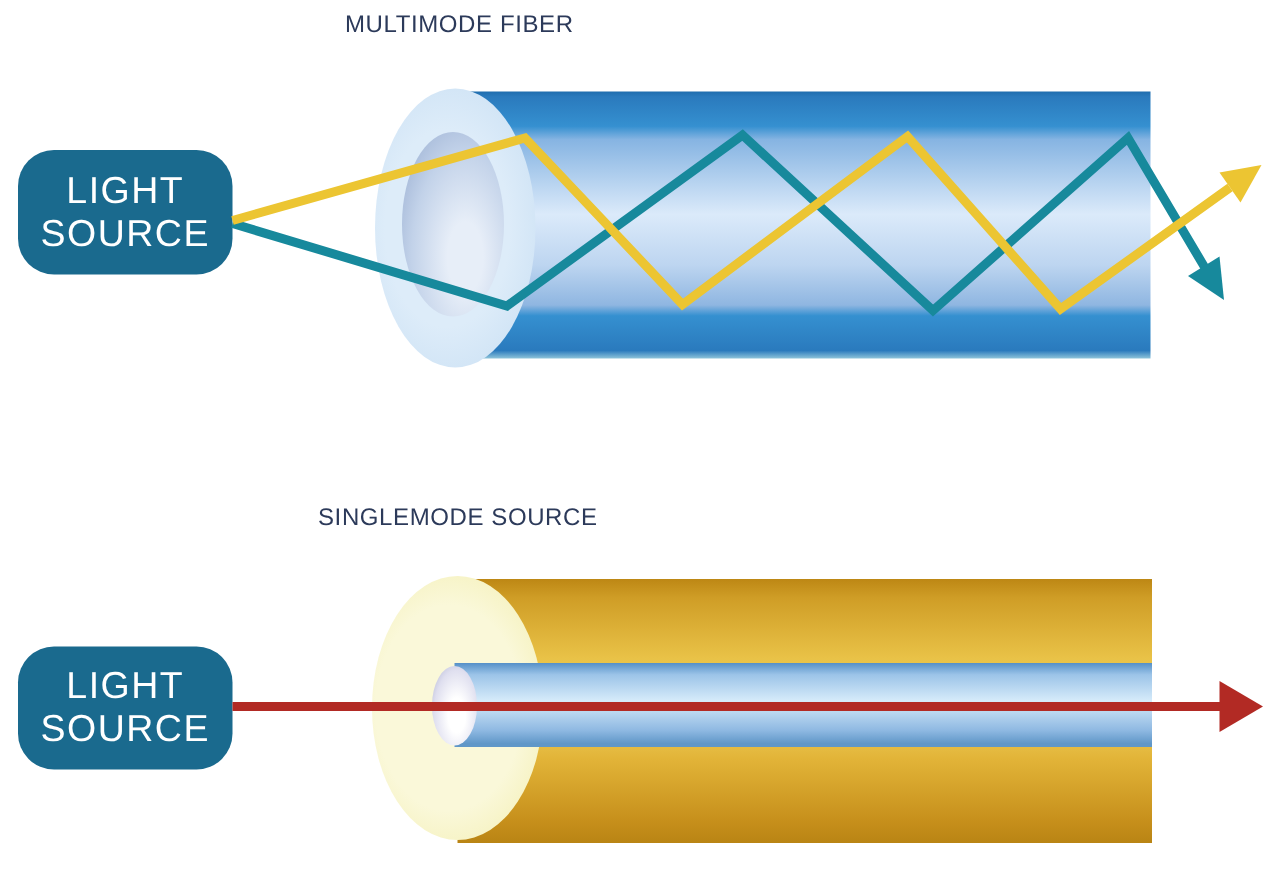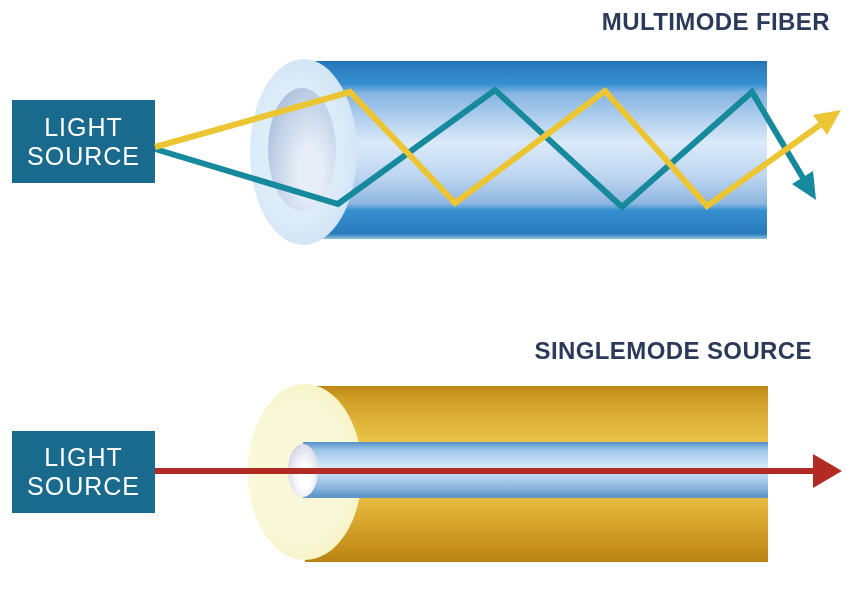--- a/index.html
+++ b/index.html
@@ -7,42 +7,43 @@
     position: relative;
     width: 855px;
     height: 590px;
     background: var(--background, #fff);
     font-family: "Liberation Sans", sans-serif;
     overflow: hidden;
   }
   .title {
     position: absolute;
     margin: 0;
-    font-size: 24px;
-    font-weight: 700;
+    font-size: 16px;
+    font-weight: 400;
     letter-spacing: 0.4px;
     color: var(--title_text);
-    text-align: right;
+    text-align: left;
   }
   .mm-title { left: 230px; top: 8px;   width: 600px; }
   .sm-title { left: 212px; top: 337px; width: 600px; }
 
   .source-box {
     position: absolute;
     left: 12px;
     width: 143px;
     background: var(--source_box);
     color: var(--source_text);
     display: flex;
     flex-direction: column;
     align-items: center;
     justify-content: center;
     font-size: 25px;
     line-height: 29px;
     letter-spacing: 1px;
+    border-radius: 24px;
   }
   .mm-source { top: 100px; height: 83px; }
   .sm-source { top: 431px; height: 82px; }
 
   
   .mm-body {
     position: absolute;
     left: 303px; top: 61px; width: 464px; height: 178px;
     background: linear-gradient(to bottom,
       #1f6dae 0%,

